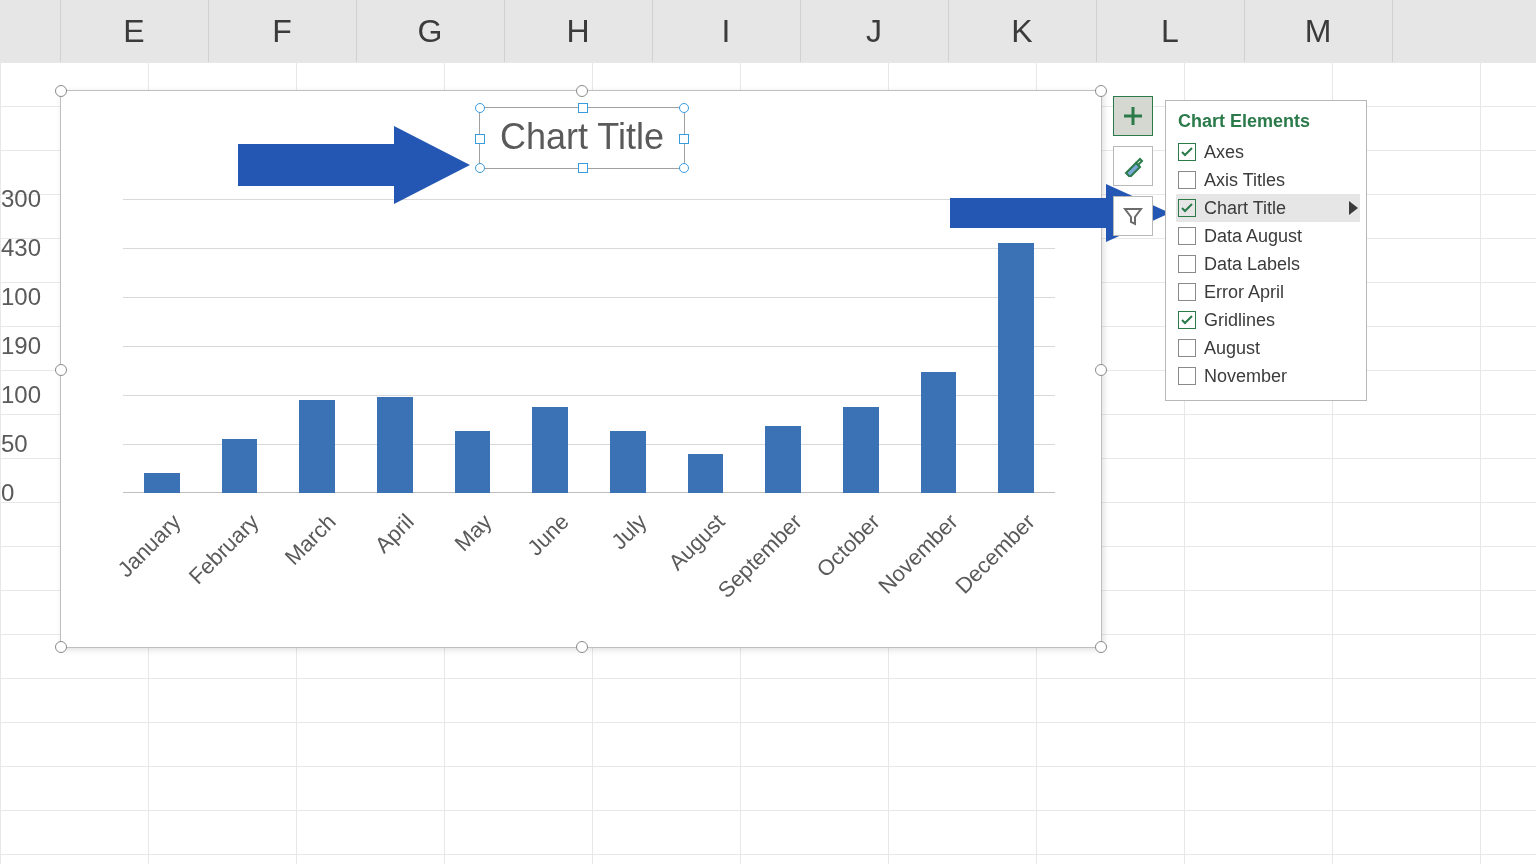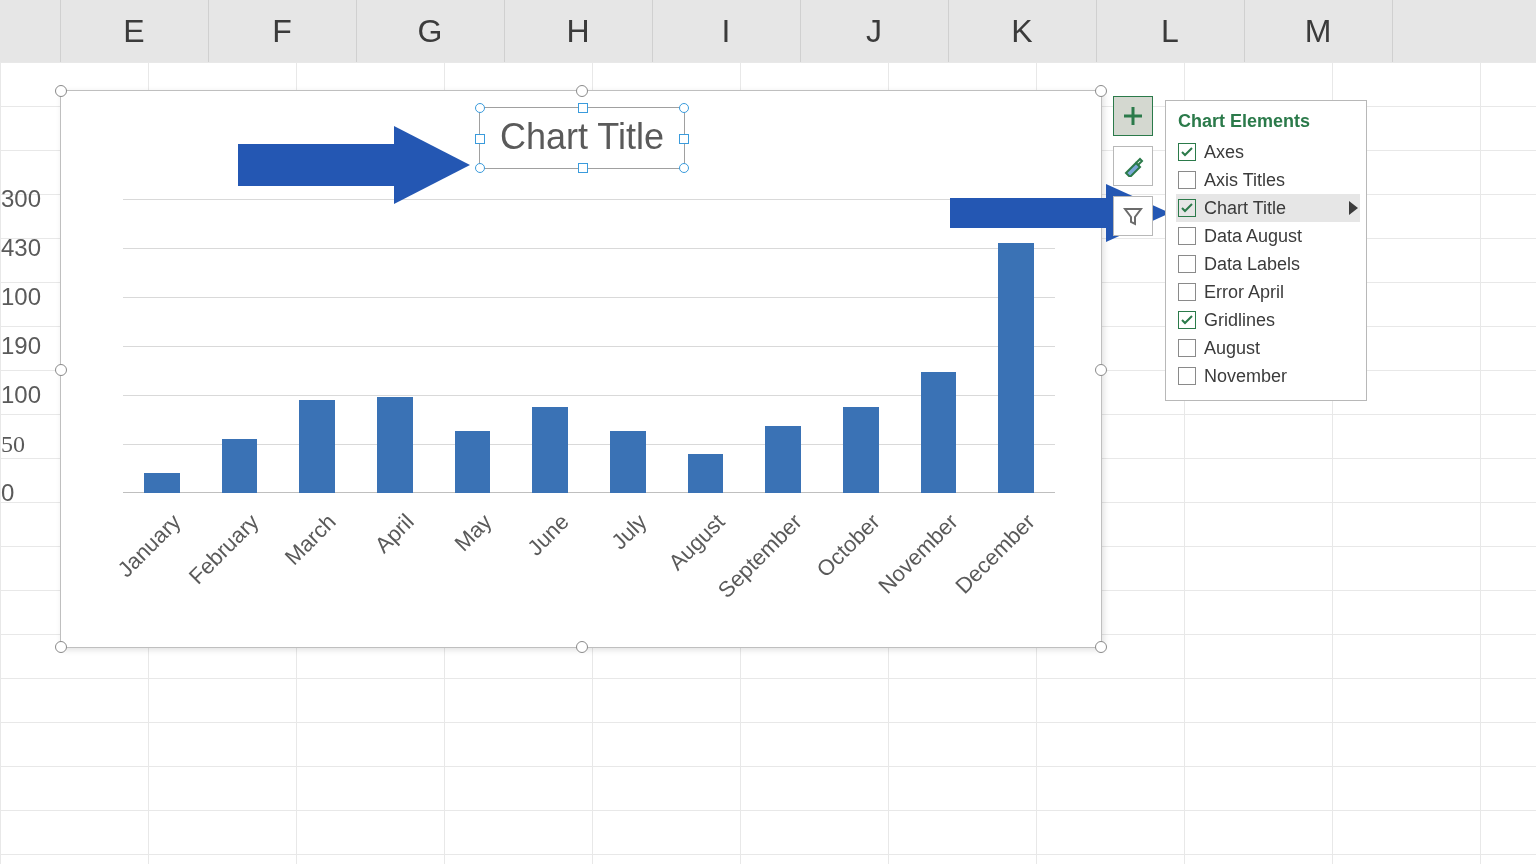--- a/index.html
+++ b/index.html
@@ -87,21 +87,21 @@
     <div class="sq sq5"></div>
     <div class="sq sq6"></div>
     <div class="sq sq7"></div>
     <div class="sq sq8"></div>
   </div>
 
   <div class="plot" id="plot">
     <div class="axis-line"></div>
   <div class="ylab" style="top: 294px;">0</div>
       <div class="gridline" style="top: 245px;"></div>
-      <div class="ylab" style="top: 245px; font-family: Liberation Serif, serif;">50</div>
+      <div class="ylab" style="top: 245px;">50</div>
       <div class="gridline" style="top: 196px;"></div>
       <div class="ylab" style="top: 196px;">100</div>
       <div class="gridline" style="top: 147px;"></div>
       <div class="ylab" style="top: 147px;">190</div>
       <div class="gridline" style="top: 98px;"></div>
       <div class="ylab" style="top: 98px;">100</div>
       <div class="gridline" style="top: 49px;"></div>
       <div class="ylab" style="top: 49px;">430</div>
       <div class="gridline" style="top: 0px;"></div>
       <div class="ylab" style="top: 0px;">300</div>

